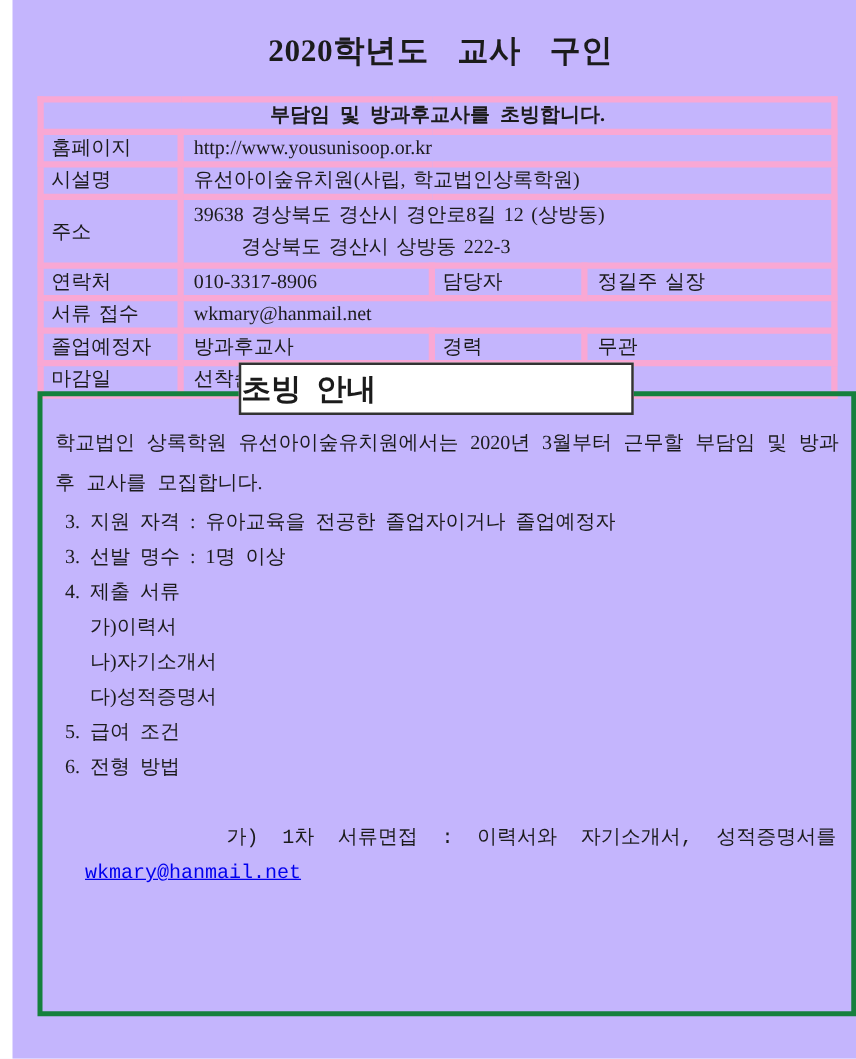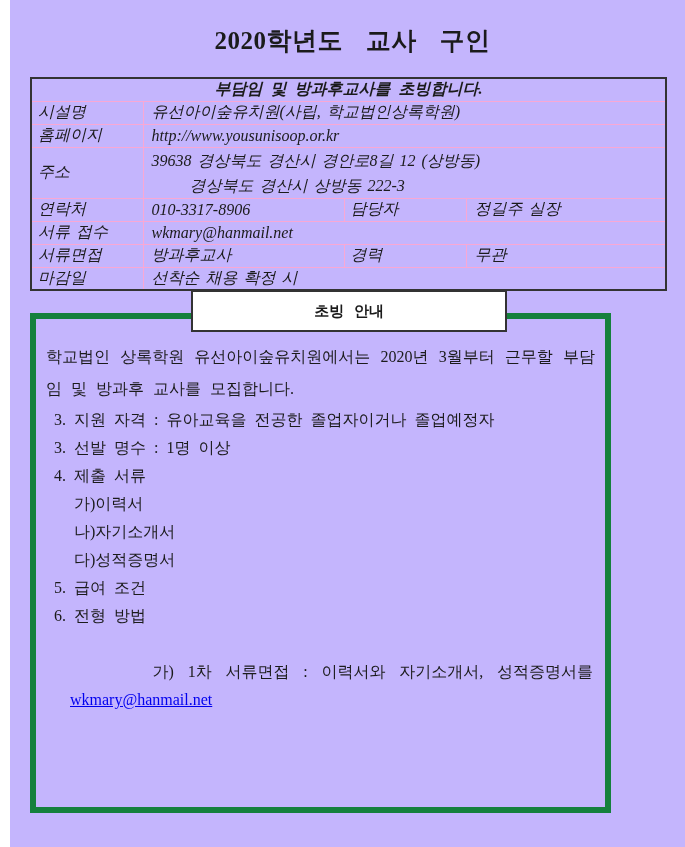--- a/index.html
+++ b/index.html
@@ -26,58 +26,57 @@
   table.info-table {
     position: absolute;
     top: 77px; left: 20px;
     width: 635px;
     border-collapse: collapse;
     table-layout: fixed;
     font-size: 16px;
     border: 2px solid #333;
   }
   table.info-table td {
-    border: 1px solid #f9a8d4;
+    border: 5px solid #f9a8d4;
     height: 23px;
     padding: 0 0 0 8px;
     vertical-align: middle;
     white-space: nowrap;
     overflow: hidden;
     word-spacing: 2px;
-    font-style: italic;
   }
   table.info-table td.hdr {
     text-align: center;
     font-weight: bold;
     padding: 0;
     word-spacing: 4px;
   }
   table.info-table td.lbl { padding-left: 6px; }
   td.addr-cell { height: 50px; }
   .addr-l1 { line-height: 25px; white-space: nowrap; }
   .addr-l2 { line-height: 25px; padding-left: 38px; white-space: nowrap; }
   .notice-label {
     position: absolute;
     top: 290px; left: 181px;
     width: 316px; height: 42px;
     background: #ffffff;
     border: 2px solid #333;
     z-index: 2;
     display: flex;
     align-items: center;
-    justify-content: center;
-    font-size: 15px;
+    justify-content: flex-start;
+    font-size: 24px;
     font-weight: bold;
     word-spacing: 6px;
   }
   .notice-box {
     position: absolute;
     top: 313px; left: 20px;
-    width: 581px; height: 500px;
-    border: 6px solid #15803d;
+    width: 655px; height: 500px;
+    border: 4px solid #15803d;
     padding: 22px 10px 0 10px;
     font-size: 16px;
     overflow: hidden;
     z-index: 1;
   }
   .intro {
     line-height: 32px;
     text-align: justify;
     word-spacing: 5px;
     margin-bottom: 1px;
@@ -87,20 +86,21 @@
     word-spacing: 4px;
     white-space: pre-wrap;
   }
   .nline.item { padding-left: 8px; }
   .nline.sub { padding-left: 28px; }
   .nline.m { padding-left: 24px; }
   .justify-line {
     text-align: justify;
     text-align-last: justify;
     padding-right: 2px;
+    font-family: Liberation Mono, monospace;
   }
   table.salary-table {
     width: 594px;
     margin: 4px 0 4px 10px;
     border-collapse: collapse;
     table-layout: fixed;
     border: 2px solid #333;
     font-size: 15px;
   }
   table.salary-table td {
@@ -128,46 +128,46 @@
       <col style="width:112px">
         <col style="width:201px">
         <col style="width:122px">
         <col style="width:200px">
     </colgroup>
     <tbody>
         <tr>
       <td class="hdr" colspan="4">부담임 및 방과후교사를 초빙합니다.</td>
     </tr>
     <tr>
+      <td class="lbl">홈페이지</td>
+      <td colspan="3">http://www.yousunisoop.or.kr</td>
+    </tr>
+    <tr>
       <td class="lbl">시설명</td>
       <td colspan="3">유선아이숲유치원(사립, 학교법인상록학원)</td>
-    </tr>
-    <tr>
-      <td class="lbl">홈페이지</td>
-      <td colspan="3">http://www.yousunisoop.or.kr</td>
     </tr>
     <tr>
       <td class="lbl">주소</td>
       <td colspan="3" class="addr-cell">
         <div class="addr-l1">39638 경상북도 경산시 경안로8길 12 (상방동)</div>
         <div class="addr-l2">경상북도 경산시 상방동 222-3</div>
       </td>
     </tr>
     <tr>
       <td class="lbl">연락처</td>
       <td>010-3317-8906</td>
       <td class="lbl">담당자</td>
       <td>정길주 실장</td>
     </tr>
     <tr>
       <td class="lbl">서류 접수</td>
       <td colspan="3">wkmary@hanmail.net</td>
     </tr>
     <tr>
-      <td class="lbl">서류면접</td>
+      <td class="lbl">졸업예정자</td>
       <td>방과후교사</td>
       <td class="lbl">경력</td>
       <td>무관</td>
     </tr>
     <tr>
       <td class="lbl">마감일</td>
       <td colspan="3">선착순 채용 확정 시</td>
     </tr>
   </tbody>
     </table>

